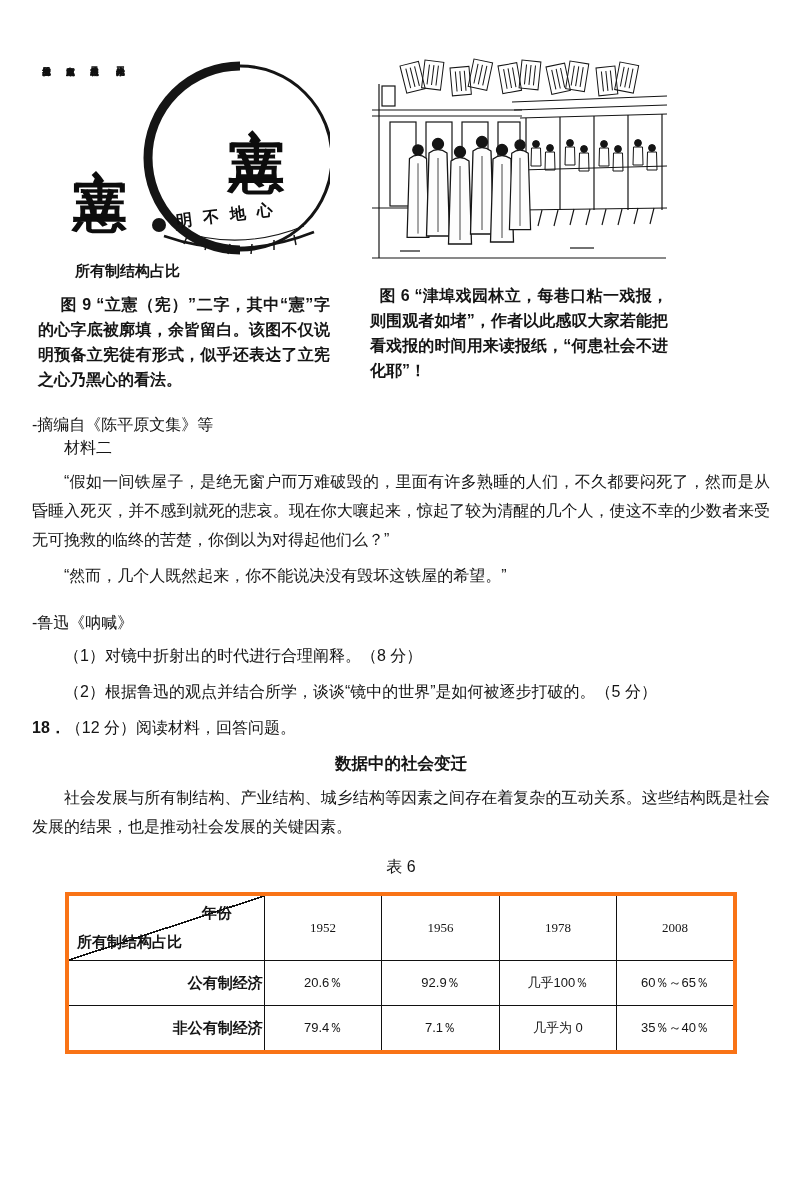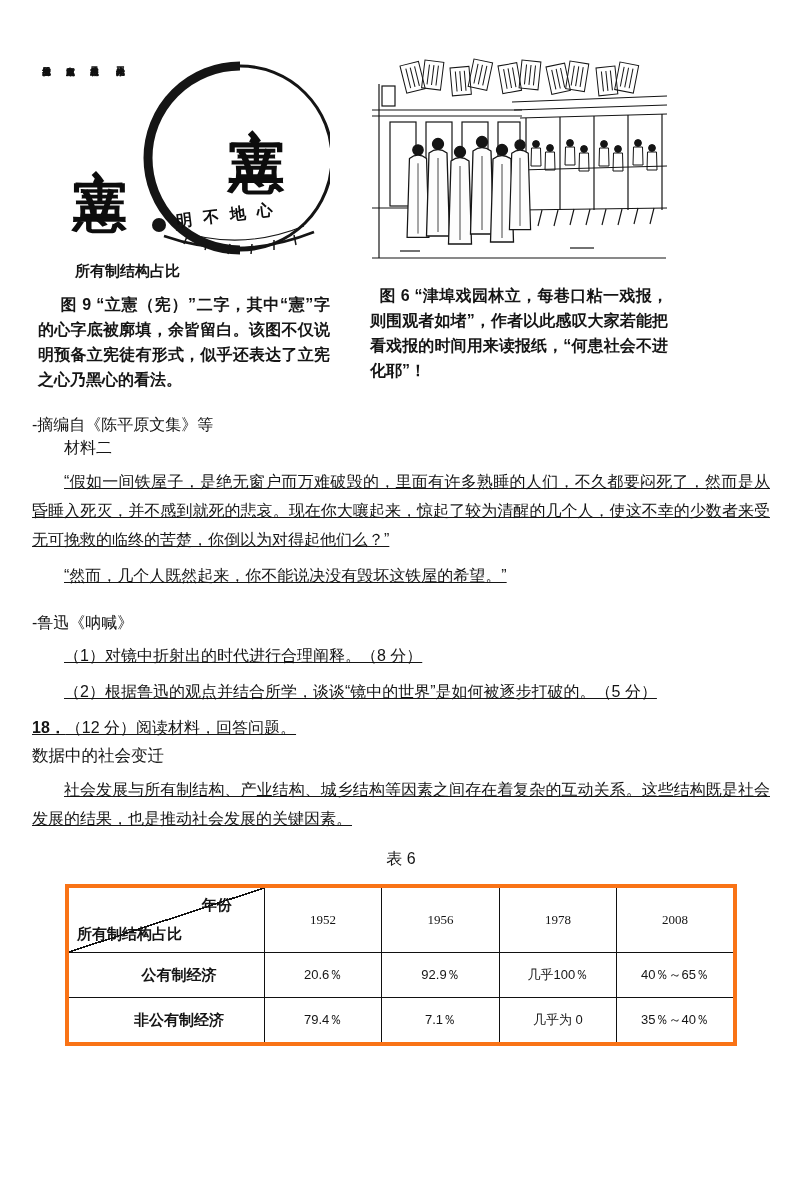--- a/index.html
+++ b/index.html
@@ -12,33 +12,33 @@
   .figbox > svg{position:absolute;left:0;top:0;}
   .colophon{position:absolute;top:2px;writing-mode:vertical-rl;text-orientation:upright;font-size:8.5px;font-weight:bold;line-height:10px;color:#111;}
   .big-chars{position:absolute;writing-mode:vertical-rl;text-orientation:upright;font-weight:bold;color:#0d0d0d;}
   .outer-chars{left:34px;top:66px;font-size:54px;line-height:57px;letter-spacing:7px;}
   .inner-chars{left:190px;top:24px;font-size:56px;line-height:58px;letter-spacing:6px;}
   .arc-text{position:absolute;left:138px;top:147px;font-size:16px;font-weight:bold;letter-spacing:11px;transform:rotate(-7deg);white-space:nowrap;color:#0d0d0d;}
   .stray-label{font-size:15px;font-weight:bold;padding-left:37px;margin-top:4px;}
   .caption{font-size:16px;font-weight:bold;line-height:25px;text-align:justify;margin-top:11px;text-indent:1.4em;}
   .caption-right{margin-top:17px;text-indent:0.6em;}
   .source-line{text-align:left;font-size:16px;margin-top:22px;line-height:22px;}
-  .body-para{font-size:16px;line-height:29px;margin:7px 0 0 0;text-decoration:underline;}
+  .body-para{font-size:16px;line-height:29px;margin:7px 0 0 0;}
   .indent2{text-indent:2em;}
   .justify{text-align:justify;}
   .material-heading{font-size:16px;text-indent:2em;line-height:24px;}
-  .center-title{text-align:left;font-weight:normal;font-size:16.5px;line-height:26px;}
+  .center-title{text-align:center;font-weight:bold;font-size:16.5px;margin-top:8px;line-height:26px;}
   .table-label{text-align:center;font-size:16px;margin-top:16px;font-family:Liberation Sans, sans-serif;}
   .data-table{border-collapse:collapse;margin:14px 0 0 33px;width:672px;border:4px solid #f97316;}
   .data-table td{border:1px solid #111;}
   .corner{position:relative;width:200px;height:62px;background:linear-gradient(to bottom right,transparent calc(50% - 0.8px),#111 calc(50% - 0.8px),#111 calc(50% + 0.8px),transparent calc(50% + 0.8px));}
   .corner-top{position:absolute;top:8px;right:32px;font-weight:bold;font-size:15px;}
   .corner-bottom{position:absolute;bottom:8px;left:8px;font-weight:bold;font-size:15px;}
   .year{width:118px;text-align:center;font-family:Liberation Serif, serif;font-size:13px;}
-  .rowlabel{height:42px;text-align:center;font-weight:bold;font-size:15px;padding-left:26px;}
+  .rowlabel{height:42px;text-align:right;font-weight:bold;font-size:15px;padding-left:26px;}
   .val{text-align:center;font-size:13px;font-family:Liberation Sans, sans-serif;}
   .q18-num{font-weight:bold;}
 </style>
 </head>
 <body>
 
 <div class="page">
 
   <div class="fig-row">
 
@@ -193,21 +193,21 @@
       <td class="year">1952</td>
       <td class="year">1956</td>
       <td class="year">1978</td>
       <td class="year">2008</td>
     </tr>
     <tr>
       <td class="rowlabel">公有制经济</td>
       <td class="val">20.6％</td>
       <td class="val">92.9％</td>
       <td class="val">几乎100％</td>
-      <td class="val">40％～65％</td>
+      <td class="val">60％～65％</td>
     </tr>
     <tr>
       <td class="rowlabel">非公有制经济</td>
       <td class="val">79.4％</td>
       <td class="val">7.1％</td>
       <td class="val">几乎为 0</td>
       <td class="val">35％～40％</td>
     </tr>
   </tbody>
     </table>

